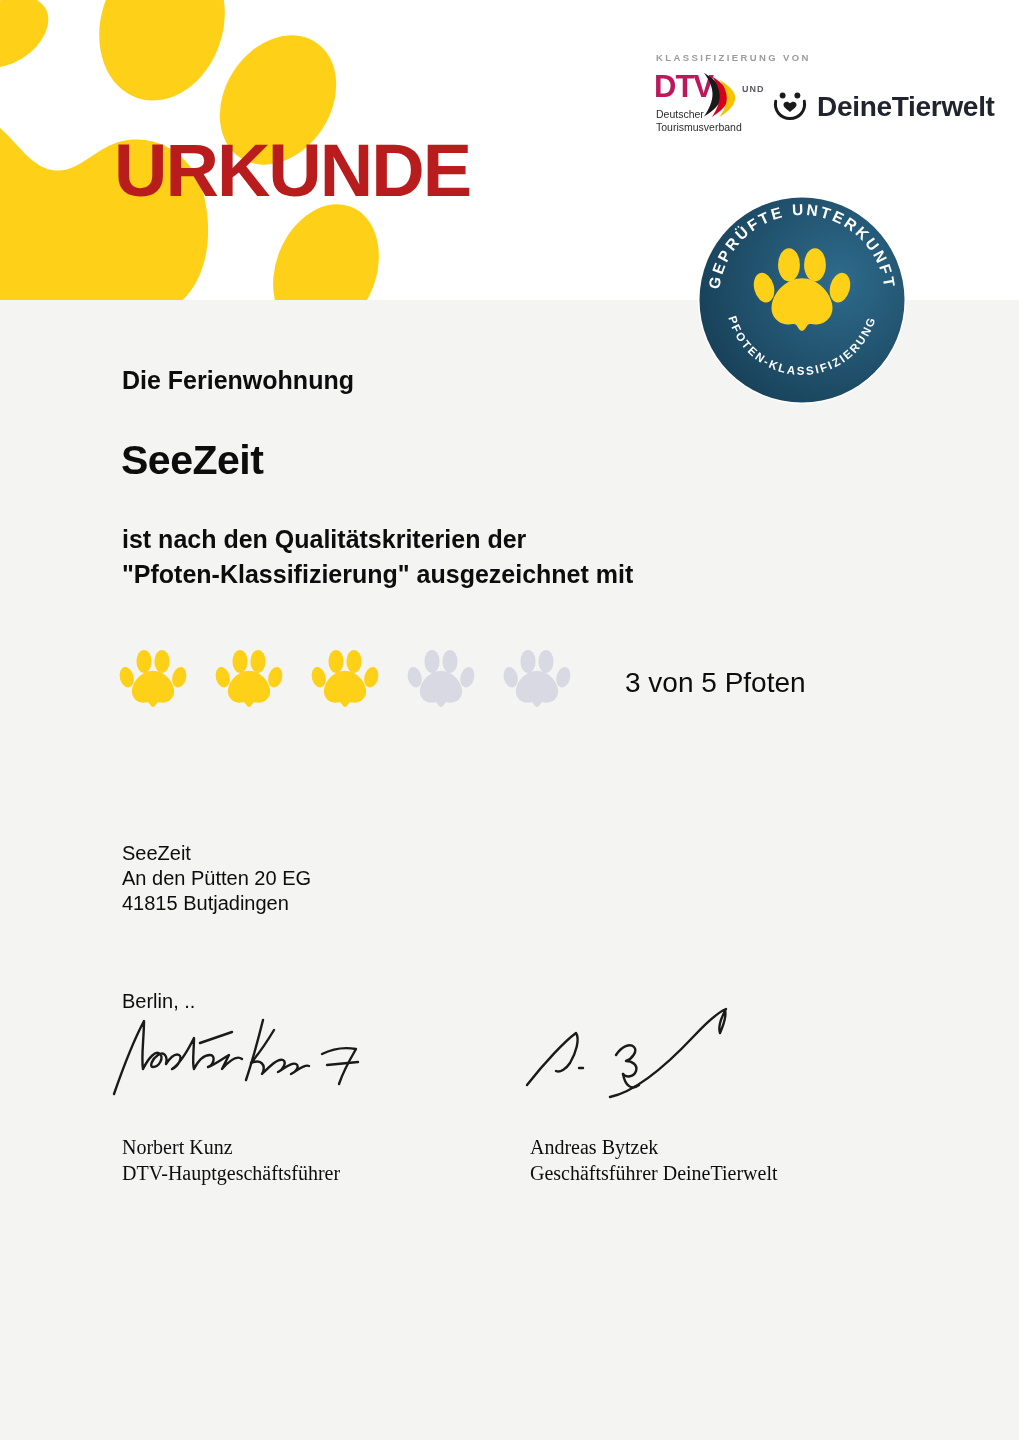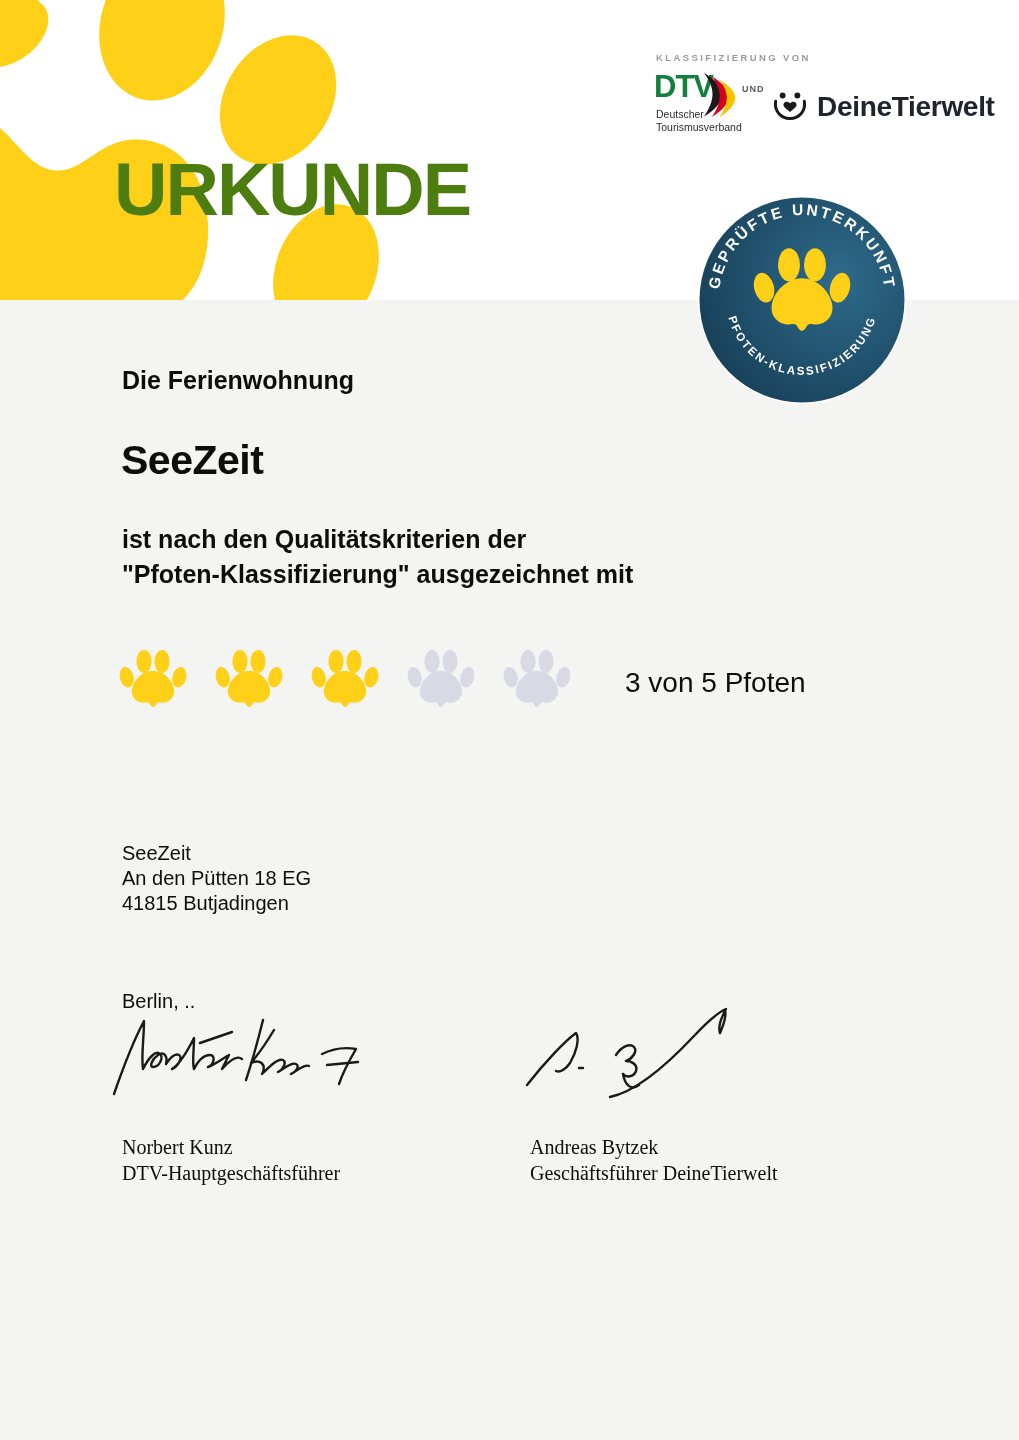--- a/index.html
+++ b/index.html
@@ -8,33 +8,32 @@
     background:#F4F4F3;overflow:hidden;
     font-family:"Liberation Sans",sans-serif;color:#111;
   }
   .header{
     position:absolute;left:0;top:0;width:1019px;height:300px;
     background:#ffffff;overflow:hidden;
   }
   .decor-paw{position:absolute;left:-8px;top:-4px;width:400px;height:308px;}
   .urkunde{
     position:absolute;left:114px;top:128px;
-    font-size:74px;font-weight:700;letter-spacing:-2px;color:#4d7c0f;
+    font-size:74px;font-weight:700;letter-spacing:-2px;color:#b91c1c;
     white-space:nowrap;
-    margin-top:19px;
   }
   
   .class-label{
     position:absolute;left:656px;top:52px;
     font-size:9.5px;font-weight:700;letter-spacing:2.4px;color:#9b9b9b;
     white-space:nowrap;
   }
   .dtv-name{
     position:absolute;left:654px;top:69px;
-    font-size:31px;font-weight:700;color:#15803d;letter-spacing:-1px;
+    font-size:31px;font-weight:700;color:#be185d;letter-spacing:-1px;
   }
   .dtv-wings{position:absolute;left:704px;top:72px;width:34px;height:48px;}
   .dtv-sub{
     position:absolute;left:656px;top:108px;
     font-size:10.5px;line-height:12.5px;color:#2b2b2b;
   }
   .und-label{
     position:absolute;left:742px;top:84px;
     font-size:9px;font-weight:700;letter-spacing:1px;color:#56595e;
   }
@@ -174,21 +173,21 @@
         </svg></span>
       <span class="paw empty"><svg viewBox="0 0 100 100">
           <use href="#paw-shape"></use>
         </svg></span>
       <span class="rating-label">3 von 5 Pfoten</span>
   </div>
 
 
   <div class="address">
     <div>SeeZeit</div>
-    <div>An den Pütten 18 EG</div>
+    <div>An den Pütten 20 EG</div>
     <div>41815 Butjadingen</div>
   </div>
 
   <div class="place-date">Berlin, ..</div>
 
   <svg class="sig-img sig-left-img" viewBox="0 0 295 88">
     <g fill="none" stroke="#1a1a1a" stroke-width="2.4" stroke-linecap="round" stroke-linejoin="round">
       <path d="M6 82 C15 56 28 24 36 9 C36 26 33 45 35 57 C41 45 48 38 52 42 C56 46 51 55 45 55 C41 55 44 47 50 43 C56 39 60 44 58 52 C62 46 67 41 71 43 C75 45 70 55 64 57 C72 52 80 38 86 26 C86 38 84 51 86 57 C90 49 96 43 102 43 C108 43 106 53 100 55 C106 53 114 47 121 43 L114 57 C121 49 129 43 134 47"></path>
       <path d="M92 31 L124 20"></path>
       <path d="M155 8 C150 28 143 53 138 68"></path>

